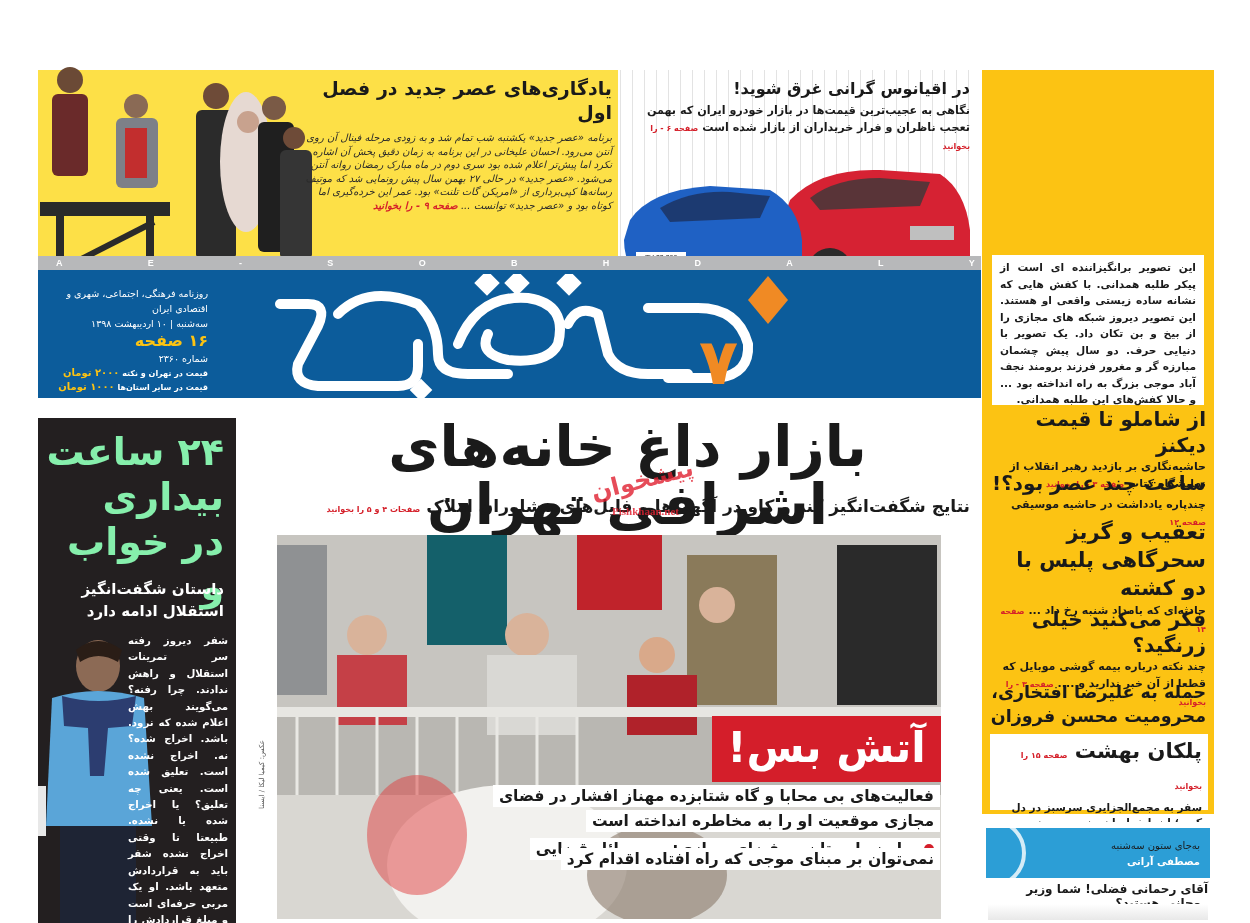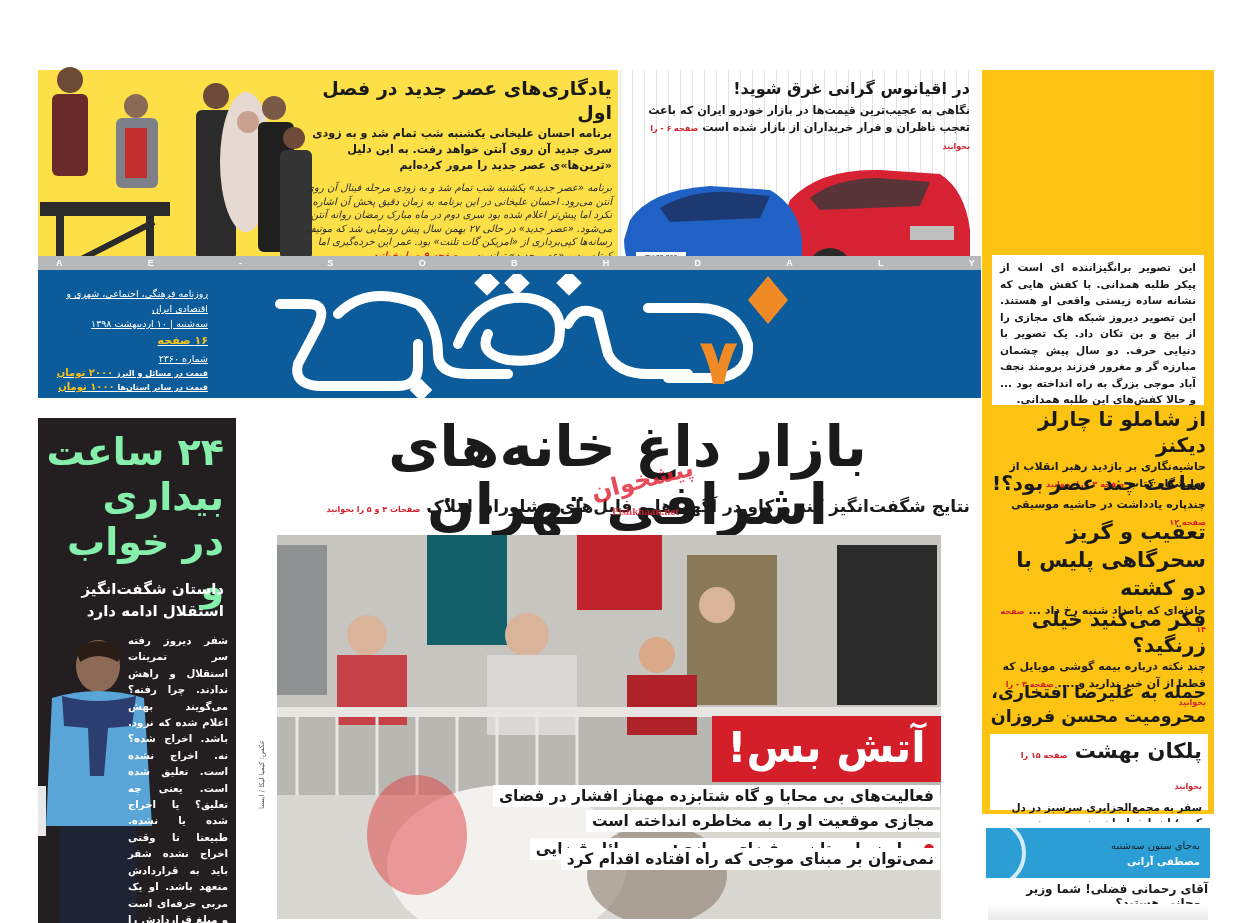--- a/index.html
+++ b/index.html
@@ -23,23 +23,23 @@
   #teaser-mid .text { position: absolute; right: 10px; top: 6px; width: 340px; text-align: right; }
   #teaser-mid .t-title { font-size: 16px; line-height: 26px; }
   #teaser-mid .t-sub { font-size: 11.2px; font-weight: bold; line-height: 17px; }
   #teaser-mid .cars { position: absolute; left: 0; top: 90px; width: 360px; height: 170px; }
 
   
   #english-strip { left: 38px; top: 256px; width: 943px; height: 14px; background: #b7b8ba;
     display: flex; justify-content: space-between; align-items: center; padding: 0 6px 0 18px; direction: ltr; }
   #english-strip span { color: #ffffff; font-size: 9px; font-weight: bold; font-family: "Liberation Sans", sans-serif; }
   #masthead { left: 38px; top: 270px; width: 943px; height: 128px; background: #0c5c9b; }
-  #masthead .info { position: absolute; left: 10px; top: 16px; width: 160px; text-align: right; color: #ffffff; text-decoration: underline; }
+  #masthead .info { position: absolute; left: 10px; top: 16px; width: 160px; text-align: right; color: #ffffff; }
   .info .line { font-size: 9.5px; line-height: 15px; }
-  .info .pages { font-size: 11px; font-weight: bold; color: #fcc313; line-height: 20px; }
+  .info .pages { font-size: 16px; font-weight: bold; color: #fcc313; line-height: 20px; }
   .info .price { font-size: 8px; line-height: 13px; font-weight: bold; }
   .info .price b { color: #fcc313; font-size: 10px; }
   #masthead .logo { position: absolute; left: 230px; top: 4px; width: 560px; height: 124px; }
 
   
   #right-col { left: 982px; top: 70px; width: 232px; height: 744px; background: #fcc313; }
   #right-col .photo { position: absolute; left: 10px; top: 8px; width: 212px; height: 175px;
     background: linear-gradient(160deg, #d6d5d1 0%, #c9c8c3 40%, #bfbdb8 100%); overflow: hidden; }
   #right-col .photo-title { position: absolute; right: 12px; bottom: 8px; font-size: 28px; font-weight: bold; color: #e02030; }
   #right-col .caption { position: absolute; left: 10px; top: 185px; width: 212px; height: 150px; background: #ffffff;
@@ -100,33 +100,32 @@
       <rect x="170" y="58" width="40" height="150" rx="6" fill="#2b2b2b"></rect>
     <ellipse cx="220" cy="110" rx="26" ry="70" fill="#e6d9d2"></ellipse>
       <circle cx="222" cy="70" r="11" fill="#c8a28e"></circle>
     <circle cx="248" cy="56" r="12" fill="#7a5a46"></circle>
       <rect x="232" y="70" width="36" height="130" rx="6" fill="#1f1f1f"></rect>
     <circle cx="268" cy="86" r="11" fill="#6e4b38"></circle>
       <rect x="254" y="98" width="32" height="110" rx="6" fill="#353535"></rect>
   </svg>
   <div class="text">
     <div class="t-title">یادگاری‌های عصر جدید در فصل اول</div>
-    <div class="t-sub">برنامه احسان علیخانی یکشنبه شب تمام شد و به زودی سری جدید آن روی آنتن خواهد رفت. به این دلیل «ترین‌ها»ی عصر جدید را مرور کرده‌ایم</div>
     <div class="t-body">
       <span>برنامه «عصر جدید» یکشنبه شب تمام شد و به زودی مرحله فینال آن روی آنتن می‌رود. احسان علیخانی در این برنامه به زمان دقیق پخش آن اشاره نکرد اما پیش‌تر اعلام شده بود سری دوم در ماه مبارک رمضان روانه آنتن می‌شود. «عصر جدید» در حالی ۲۷ بهمن سال پیش رونمایی شد که موتیف رسانه‌ها کپی‌برداری از «امریکن گات تلنت» بود. عمر این خرده‌گیری اما کوتاه بود و «عصر جدید» توانست ...</span>
       <span class="read-more">صفحه ۹ - را بخوانید</span>
     </div>
   </div>
 </div>
 
 <div id="teaser-mid" class="abs">
   <div class="text">
     <div class="t-title">در اقیانوس گرانی غرق شوید!</div>
     <div class="t-sub">
-      <span>نگاهی به عجیب‌ترین قیمت‌ها در بازار خودرو ایران که باعث تعجب ناظران و فرار خریداران از بازار شده است</span>
+      <span>نگاهی به عجیب‌ترین قیمت‌ها در بازار خودرو ایران که بهمن تعجب ناظران و فرار خریداران از بازار شده است</span>
       <span class="read-more" style="font-size:8px">صفحه ۶ - را بخوانید</span>
     </div>
   </div>
   <svg class="cars" viewBox="0 0 360 170">
     <path d="M170 40 Q200 8 260 10 L320 14 Q345 30 350 70 L350 100 Q330 112 300 112 L180 112 Q160 100 160 70 Z" fill="#d62233"></path>
     <path d="M190 38 Q215 18 260 18 L310 22 L300 46 L200 50 Z" fill="#3a3a3a" opacity="0.8"></path>
     <circle cx="210" cy="110" r="22" fill="#2a2a2a"></circle>
       <circle cx="210" cy="110" r="12" fill="#cfcfcf"></circle>
     <rect x="290" y="66" width="44" height="14" fill="#bfbfbf"></rect>
     <path d="M10 60 Q30 30 90 26 L150 30 Q178 46 182 80 L182 110 Q160 118 130 118 L20 118 Q4 104 4 80 Z" fill="#1f61c4"></path>
@@ -152,21 +151,21 @@
   <span>Y</span>
 </div>
 
 <div id="masthead" class="abs">
   <div class="info">
     <div class="line">روزنامه فرهنگی، اجتماعی، شهری و اقتصادی ایران</div>
     <div class="line">سه‌شنبه | ۱۰ اردیبهشت ۱۳۹۸</div>
     <div class="pages">۱۶ صفحه</div>
     <div class="line">شماره ۲۳۶۰</div>
     <div class="price">
-      <span>قیمت در مسائل و البرز</span>
+      <span>قیمت در تهران و نکته</span>
       <b>۲۰۰۰ تومان</b>
     </div>
     <div class="price">
       <span>قیمت در سایر استان‌ها</span>
       <b>۱۰۰۰ تومان</b>
     </div>
   </div>
   <svg class="logo" viewBox="0 0 560 124">
     <g fill="none" stroke="#ffffff" stroke-width="10" stroke-linejoin="round" stroke-linecap="round">
       <path d="M12 30 L40 30 Q60 30 50 52 L30 90 Q25 110 50 112 L130 112 Q150 112 150 92 L150 70"></path>
@@ -183,21 +182,21 @@
     </g>
     <polygon points="500,2 520,26 500,50 480,26" fill="#f08a24"></polygon>
     <text x="470" y="110" font-size="64" font-weight="bold" fill="#f08a24" font-family="DejaVu Sans, sans-serif">۷</text>
   </svg>
 </div>
 
 <div id="right-col" class="abs">
   <div class="caption">این تصویر برانگیزاننده ای است از پیکر طلبه همدانی. با کفش هایی که نشانه ساده زیستی واقعی او هستند. این تصویر دیروز شبکه های مجازی را از بیخ و بن تکان داد. یک تصویر با دنیایی حرف. دو سال پیش چشمان مبارزه گر و مغرور فرزند برومند نجف آباد موجی بزرگ به راه انداخته بود ... و حالا کفش‌های این طلبه همدانی.</div>
 
   <div class="rc-item" style="top:336px">
-    <div class="rc-title">از شاملو تا چارلز دیکنز</div>
+    <div class="rc-title">از شاملو تا قیمت دیکنز</div>
     <div class="rc-sub"><span>حاشیه‌نگاری بر بازدید رهبر انقلاب از نمایشگاه کتاب</span> <span class="rc-ref">صفحه ۳ - را بخوانید</span></div>
   </div>
   <div class="rc-item" style="top:400px">
     <div class="rc-title">ساعت چند عصر بود؟!</div>
     <div class="rc-sub"><span>چندپاره یادداشت در حاشیه موسیقی</span> <span class="rc-ref">صفحه ۱۲</span></div>
   </div>
   <div class="rc-item" style="top:448px">
     <div class="rc-title" style="font-size:21px;line-height:28px">تعقیب و گریز سحرگاهی پلیس با دو کشته</div>
     <div class="rc-sub"><span>حادثه‌ای که بامداد شنبه رخ داد ...</span> <span class="rc-ref">صفحه ۱۴</span></div>
   </div>

